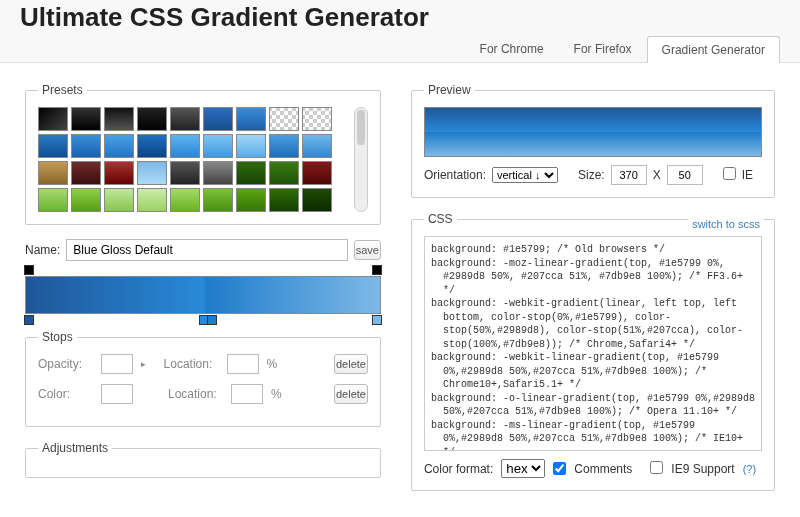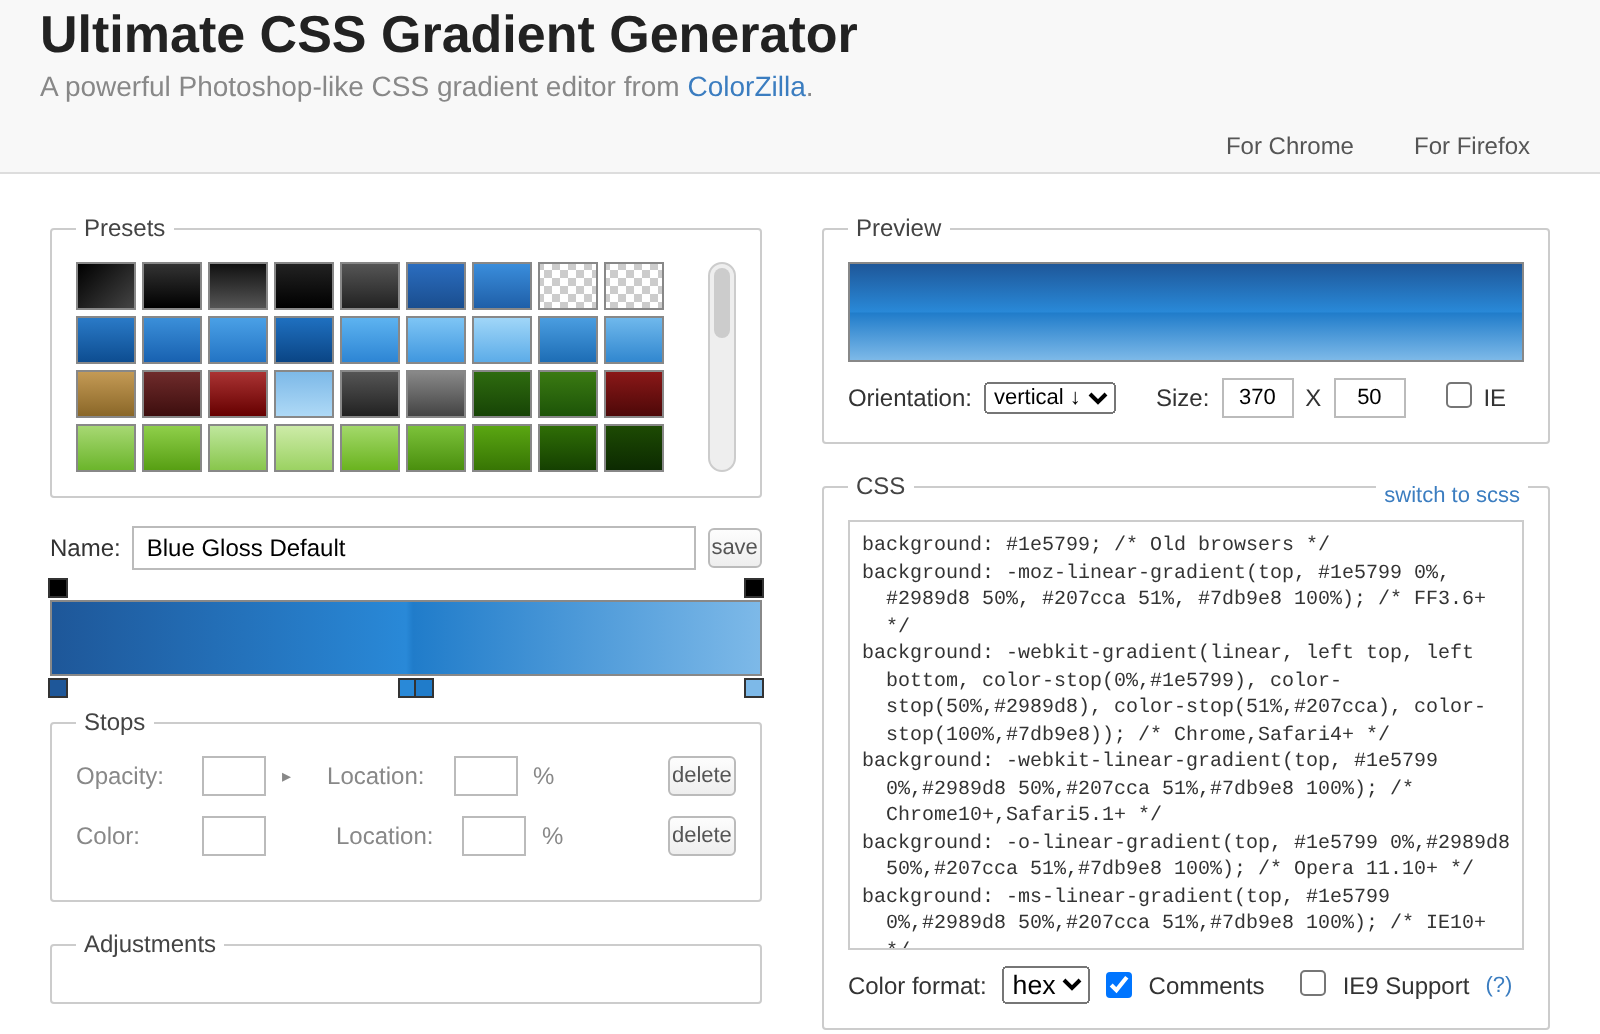--- a/index.html
+++ b/index.html
@@ -43,26 +43,24 @@
 .size-input { width: 36px; height: 20px; border: 1px solid #bbb; text-align: center; font-size: 11px; }
 .css-box { width: 100%; height: 215px; border: 1px solid #ccc; font-family: "Courier New", monospace; font-size: 10px; padding: 6px; white-space: pre; overflow: auto; line-height: 1.35; color: #333; }
 .format-row { display: flex; align-items: center; gap: 8px; margin-top: 8px; font-size: 12px; }
 .help { color: #3b7dc0; cursor: pointer; font-size: 11px; }
 </style>
 </head>
 <body>
 
 <div class="header">
   <h1>Ultimate CSS Gradient Generator</h1>
-  <div class="subtitle">
-    <span>A powerful Photoshop-like CSS gradient editor from </span><a href="#">ColorZilla</a><span>.</span>
-  </div>
   <div class="tabs">
     <div class="tab">For Chrome</div>
     <div class="tab">For Firefox</div>
+    <div class="tab active">Gradient Generator</div>
   </div>
 </div>
 
 <div class="main">
   <div class="left">
     <fieldset>
       <legend>Presets</legend>
       <div class="presets-grid">
         <div class="swatches" id="swatches">
             <div class="swatch" style="background: linear-gradient(135deg, rgb(0, 0, 0), rgb(68, 68, 68));"></div>

